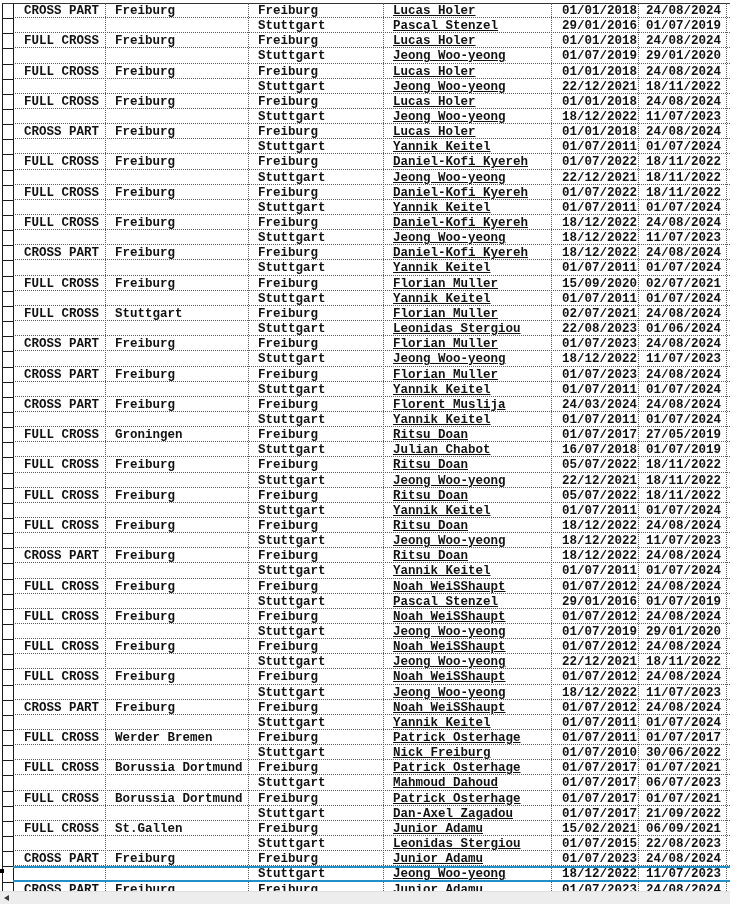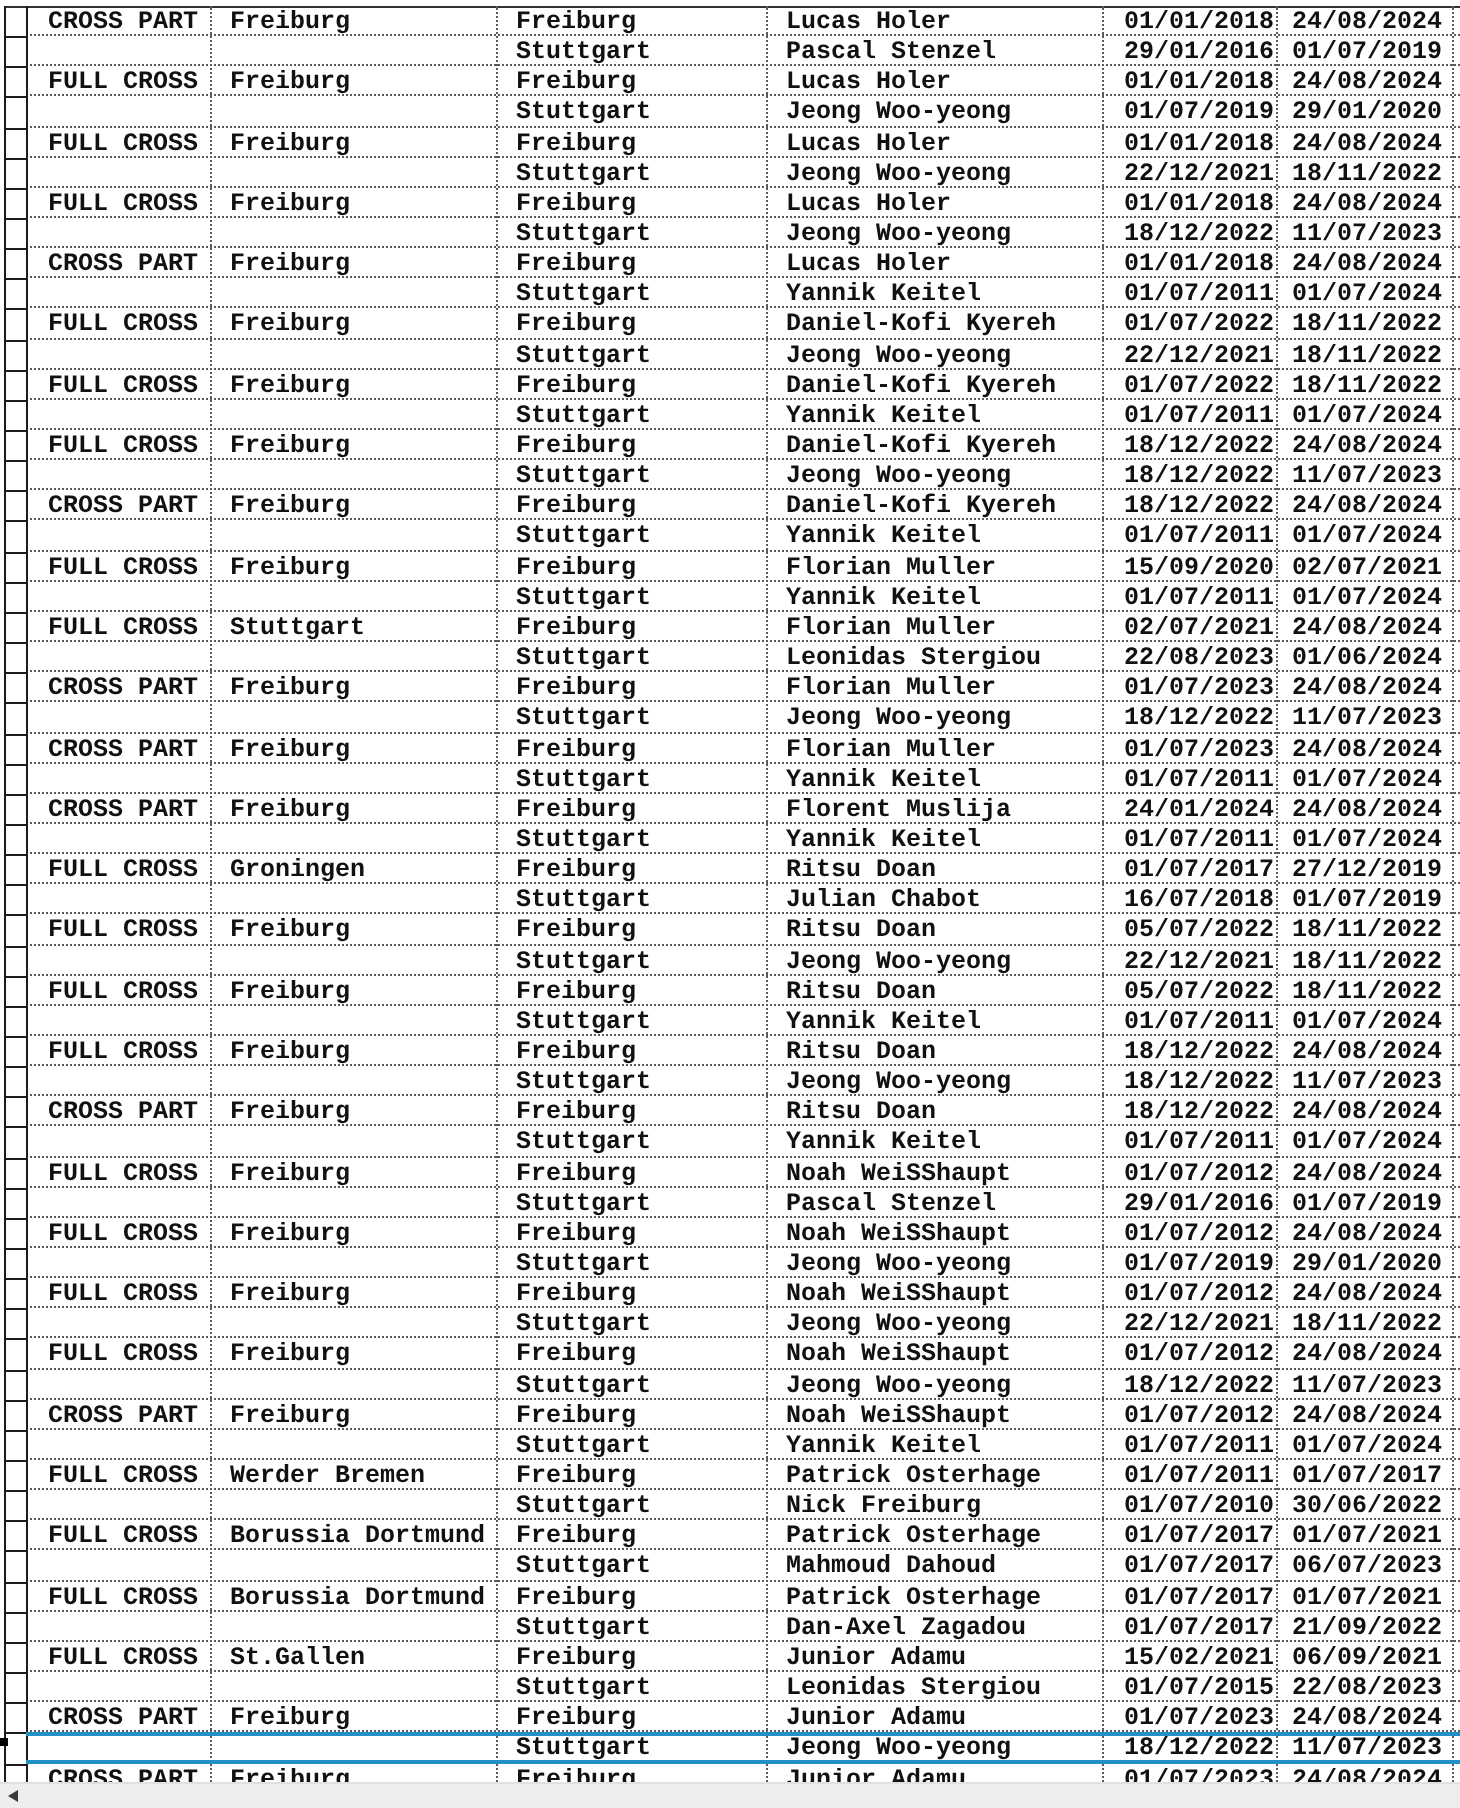--- a/index.html
+++ b/index.html
@@ -18,21 +18,21 @@
     position:absolute;left:13px;width:717px;box-sizing:border-box;
     border-bottom:1px dotted var(--dot);
   }
   .subrow span{
     position:absolute;top:1px;white-space:pre;color:var(--txt);
     font-size:12.5px;font-weight:bold;line-height:14px;letter-spacing:0;
   }
   .c-type{left:11px;}   
   .c-team{left:102px;}  
   .c-club{left:245px;}  
-  .c-player{left:380px;}
+  .c-player{left:380px;text-decoration:underline;}
   .c-start{left:549px;} 
   .c-end{left:633px;}   
   .vsep{position:absolute;top:3px;height:888px;width:0;border-left:1px dotted var(--dot);}
   .vline{position:absolute;top:3px;height:888px;width:0;border-left:1px solid var(--ladder);}
   .rung{position:absolute;left:3px;width:10px;height:0;border-top:1px solid var(--ladder);}
   .sel-line{position:absolute;left:13px;width:717px;height:2px;background:var(--sel);z-index:5;}
   .pointer{position:absolute;left:0;width:4px;height:4px;background:#000;z-index:6;}
   #hscroll{
     position:absolute;left:0;top:891px;width:730px;height:13px;
     background:var(--track);z-index:10;border-top:1px solid #e0e0e0;box-sizing:border-box;
@@ -230,36 +230,36 @@
         <span class="c-club">Stuttgart</span>
         <span class="c-player">Yannik Keitel</span>
         <span class="c-start">01/07/2011</span>
         <span class="c-end">01/07/2024</span>
       </div>
       <div class="subrow" style="top: 396.814px; height: 15.1467px;">
         <span class="c-type">CROSS PART</span>
         <span class="c-team">Freiburg</span>
         <span class="c-club">Freiburg</span>
         <span class="c-player">Florent Muslija</span>
-        <span class="c-start">24/01/2024</span>
+        <span class="c-start">24/03/2024</span>
         <span class="c-end">24/08/2024</span>
       </div>
       <div class="subrow" style="top: 411.961px; height: 15.1467px;">
         <span class="c-club">Stuttgart</span>
         <span class="c-player">Yannik Keitel</span>
         <span class="c-start">01/07/2011</span>
         <span class="c-end">01/07/2024</span>
       </div>
       <div class="subrow" style="top: 427.108px; height: 15.1467px;">
         <span class="c-type">FULL CROSS</span>
         <span class="c-team">Groningen</span>
         <span class="c-club">Freiburg</span>
         <span class="c-player">Ritsu Doan</span>
         <span class="c-start">01/07/2017</span>
-        <span class="c-end">27/12/2019</span>
+        <span class="c-end">27/05/2019</span>
       </div>
       <div class="subrow" style="top: 442.254px; height: 15.1467px;">
         <span class="c-club">Stuttgart</span>
         <span class="c-player">Julian Chabot</span>
         <span class="c-start">16/07/2018</span>
         <span class="c-end">01/07/2019</span>
       </div>
       <div class="subrow" style="top: 457.401px; height: 15.1467px;">
         <span class="c-type">FULL CROSS</span>
         <span class="c-team">Freiburg</span>

